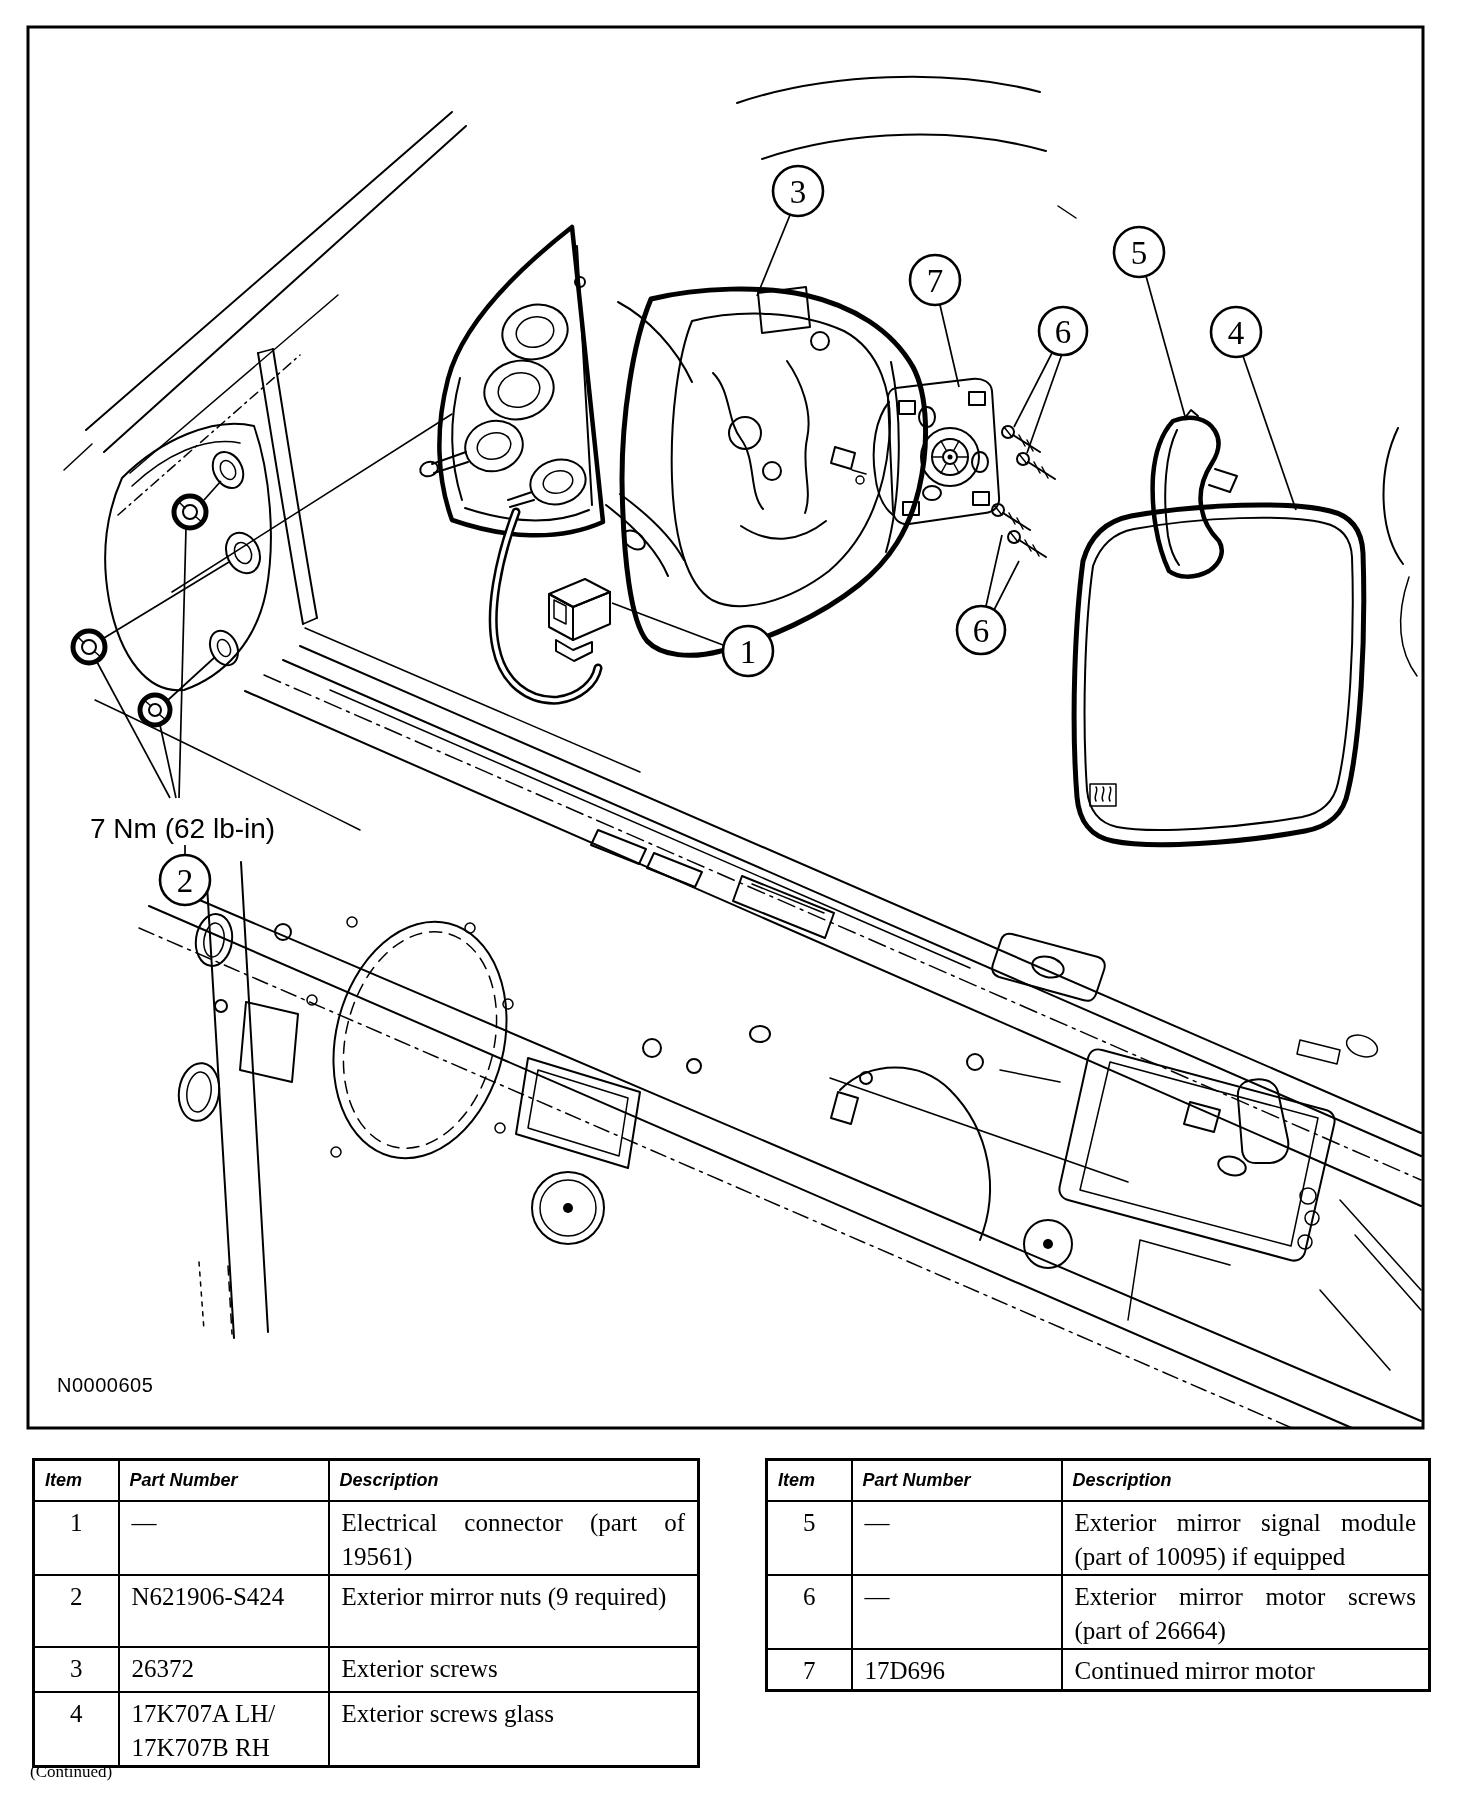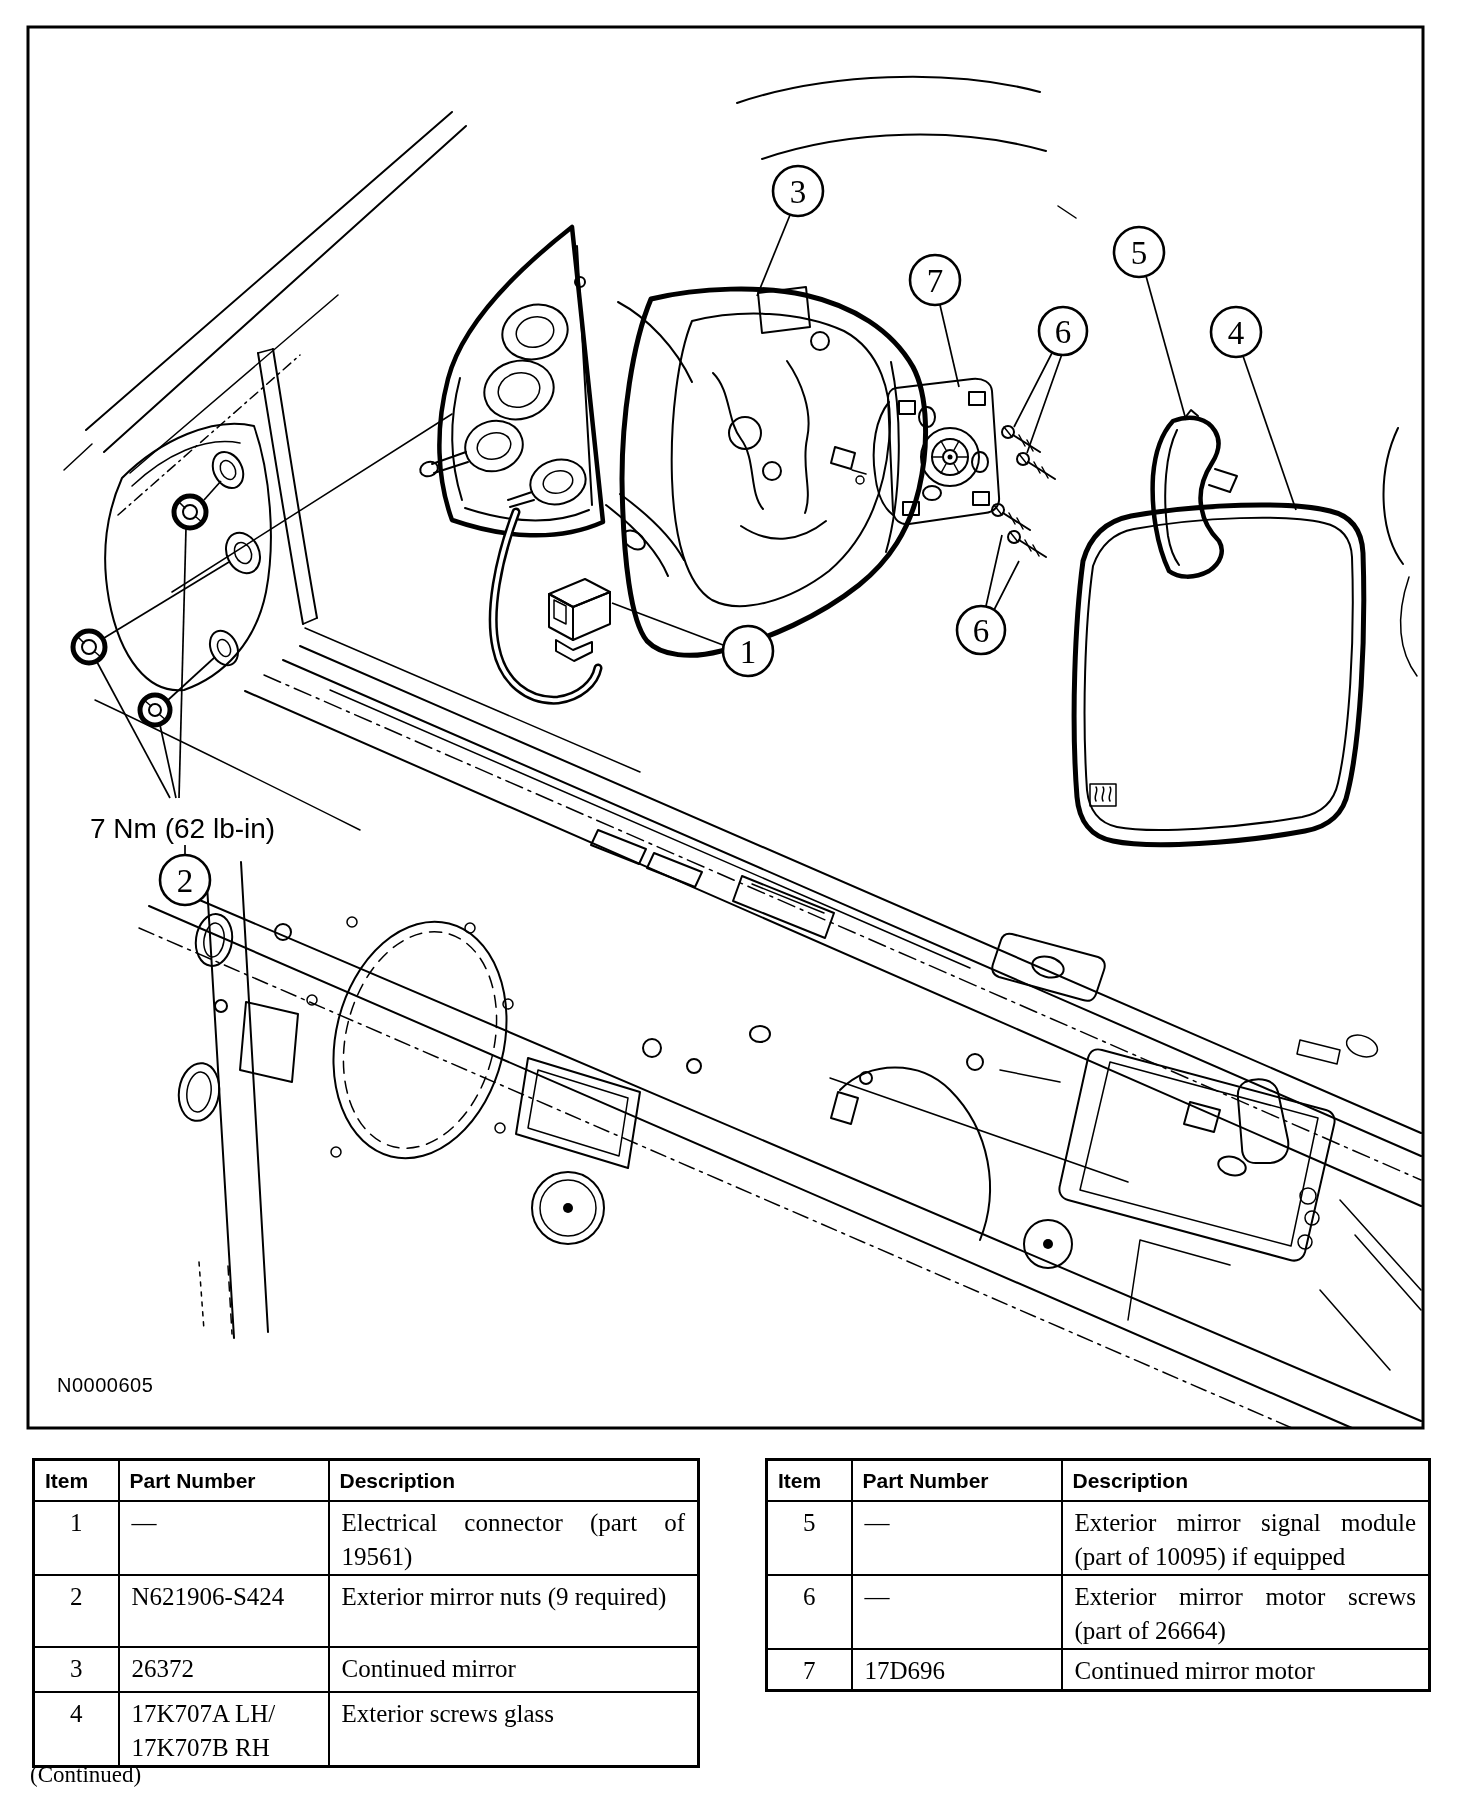--- a/index.html
+++ b/index.html
@@ -20,36 +20,36 @@
   .fig-label{font-family:"Liberation Sans", sans-serif;font-size:20px;fill:#000;letter-spacing:0.5px;}
   .torque{font-family:"Liberation Sans", sans-serif;font-size:28px;fill:#000;}
 
   
   .parts-table{
     position:absolute;border-collapse:collapse;table-layout:fixed;background:#fff;
   }
   .parts-table, .parts-table th, .parts-table td{border:2.5px solid #000;}
   .parts-table{border-width:3px;}
   .parts-table th{
-    font-family:"Liberation Sans", sans-serif;font-weight:bold;font-size:21px;
-    text-align:left;padding:3px 4px 3px 10px;height:33px;vertical-align:middle;
+    font-family:"Liberation Sans", sans-serif;font-weight:bold;font-size:18px;
+    text-align:left;padding:3px 4px 3px 10px;height:33px;vertical-align:middle;font-style:italic;
   }
   .parts-table td{
     font-family:"Liberation Serif", serif;font-size:25px;line-height:34px;
     vertical-align:top;padding:4px 12px 0 12px;
   }
   .parts-table td.c-item{text-align:center;padding:4px 2px 0 2px;}
   .parts-table td.c-desc{text-align:justify;}
   #left-table{left:32px;top:1458px;width:665px;}
   #right-table{left:765px;top:1458px;width:663px;}
   tr.h71{height:71px;} tr.h72{height:72px;} tr.h45{height:45px;}
   tr.h73{height:73px;} tr.h41{height:41px;}
   .continued{
     position:absolute;left:30px;top:1762px;
-    font-family:"Liberation Serif", serif;font-size:23px;
+    font-family:"Liberation Serif", serif;font-size:17px;
   }
 </style>
 </head>
 <body>
 
 <div class="page">
 
   <svg width="1472" height="1798" viewBox="0 0 1472 1798">
 
     <rect x="28" y="27" width="1395" height="1401" fill="#fff" stroke="#000" stroke-width="3"></rect>
@@ -368,21 +368,21 @@
         <td class="c-desc">Electrical connector (part of 19561)</td>
       </tr>
       <tr class="h72">
         <td class="c-item">2</td>
         <td>N621906-S424</td>
         <td class="c-desc">Exterior mirror nuts (9 required)</td>
       </tr>
       <tr class="h45">
         <td class="c-item">3</td>
         <td>26372</td>
-        <td class="c-desc">Continued mirror</td>
+        <td class="c-desc">Exterior screws</td>
       </tr>
       <tr class="h73">
         <td class="c-item">4</td>
         <td>17K707A LH/ 17K707B RH</td>
         <td class="c-desc">Exterior screws glass</td>
       </tr>
     </tbody>
   </table>
 
   <table class="parts-table" id="right-table">

